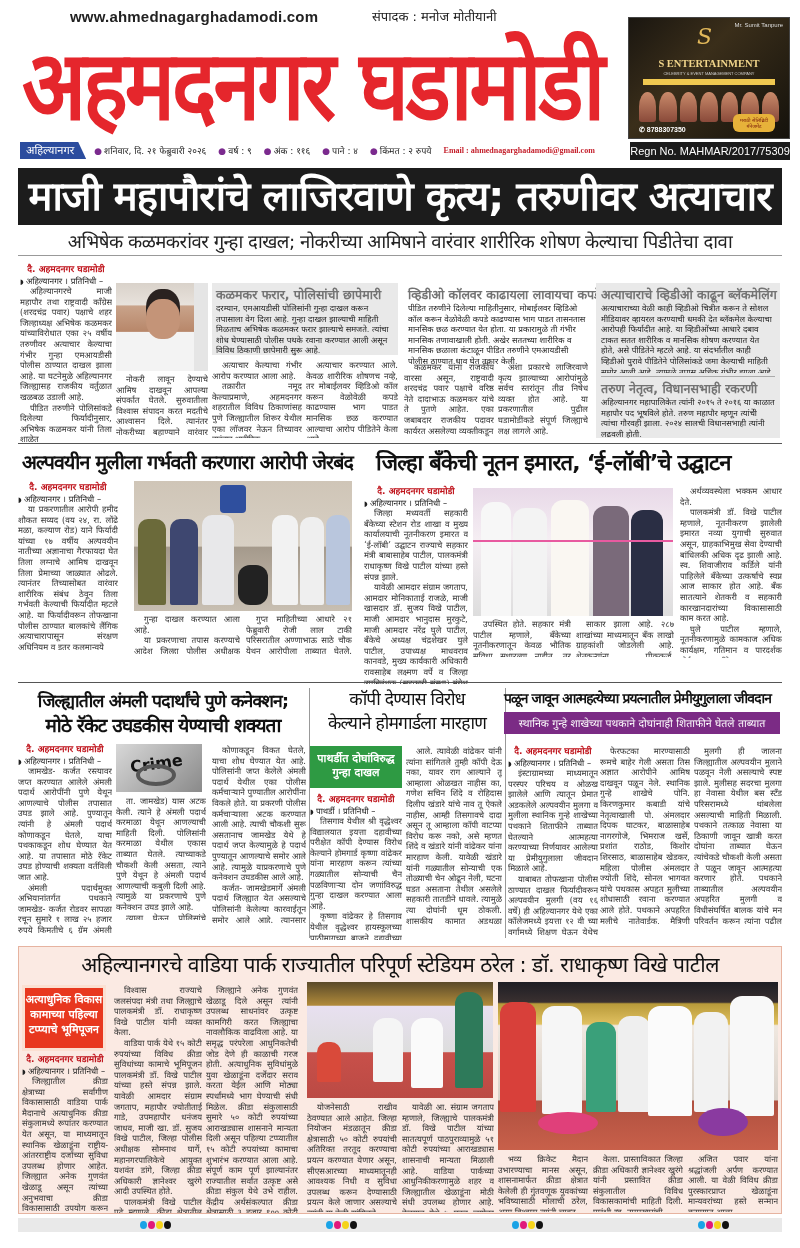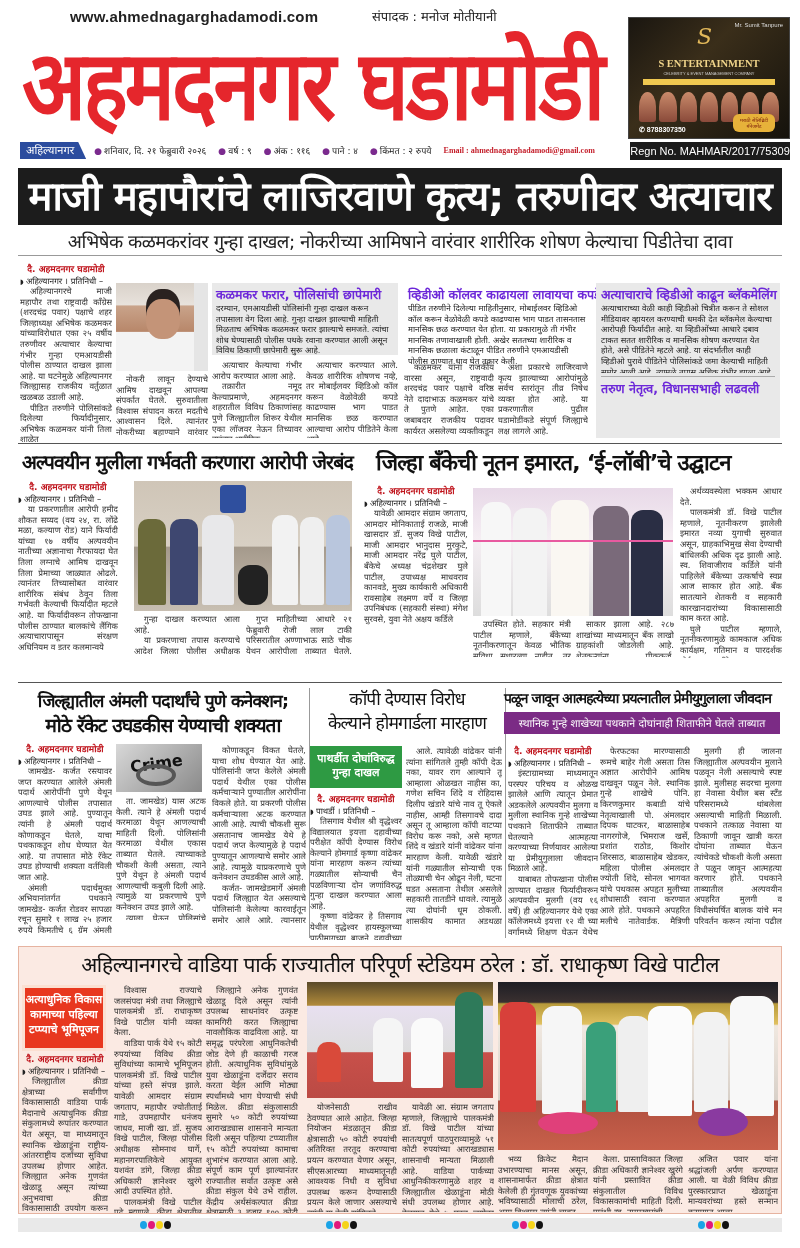--- a/index.html
+++ b/index.html
@@ -26,21 +26,21 @@
   .infobar .email { color: #c41e2a; font-size: 8px; font-family: "Liberation Serif", serif; font-weight: bold; }
   .banner { left: 18px; top: 168px; width: 764px; height: 57px; background: #1c1c1c; color: #fff; font-family: "DejaVu Sans", sans-serif; font-weight: bold; font-size: 40px; line-height: 57px; text-align: center; white-space: nowrap; letter-spacing: -1px; }
   .subhead { left: 18px; top: 228px; width: 764px; height: 28px; font-family: "DejaVu Sans", sans-serif; font-size: 18.5px; line-height: 28px; text-align: center; white-space: nowrap; letter-spacing: -0.5px; border-bottom: 1px solid #999; }
   .col { font-size: 8.3px; line-height: 10.6px; text-align: justify; color: #333; overflow: hidden; }
   .col p { text-indent: 10px; }
   .byline { color: #c0151d; font-family: "DejaVu Sans", sans-serif; font-size: 9px; font-weight: bold; text-align: center; }
   .place { font-size: 8.3px; font-family: "DejaVu Sans", sans-serif; }
   .place::before { content: "◗ "; font-size: 7px; }
   .photo { background: #888; overflow: hidden; }
   .hr { height: 1px; background: #888; }
-  .boxhead { color: #6d28d9; font-family: "DejaVu Sans", sans-serif; font-size: 12.5px; font-weight: bold; white-space: nowrap; }
+  .boxhead { color: #737373; font-family: "DejaVu Sans", sans-serif; font-size: 12.5px; font-weight: bold; white-space: nowrap; }
   .boxtxt { font-size: 8.2px; line-height: 10.6px; color: #222; text-align: left; }
   .h2 { font-family: "DejaVu Sans", sans-serif; font-weight: bold; color: #111; white-space: nowrap; letter-spacing: -0.8px; }
   .light { font-weight: normal; }
   .purple { background: #7b2b85; color: #fff; font-family: "DejaVu Sans", sans-serif; font-size: 14px; text-align: center; white-space: nowrap; }
   .green { background: #2e9a43; color: #fff; font-family: "DejaVu Sans", sans-serif; font-weight: bold; font-size: 14px; text-align: center; line-height: 20px; }
   .redbox { background: #e8381f; color: #fff; font-family: "DejaVu Sans", sans-serif; font-weight: bold; font-size: 13.5px; text-align: center; line-height: 22px; border: 3px solid #fbe0d2; }
   .pinkbg { left: 18px; top: 946px; width: 764px; height: 268px; background: #fbeae3; border: 1px solid #e6b3a0; }
   .footbar { left: 18px; top: 1218px; width: 764px; height: 14px; background: #e9e9e9; }
   .reg { position: absolute; top: 3px; display: flex; gap: 1px; }
   .reg span { width: 7px; height: 8px; border-radius: 50%; display: inline-block; }
@@ -122,21 +122,22 @@
     <p>कळमकर यांना राजकीय वारसा असून, राष्ट्रवादी शरदचंद्र पवार पक्षाचे वरिष्ठ नेते दादाभाऊ कळमकर यांचे ते पुतणे आहेत. एका जबाबदार राजकीय पदावर कार्यरत असलेल्या व्यक्तीकडून</p>
   </div>
 <div class="abs col" style="left:498px;top:362px;width:90px;height:76px;">
     <p>अशा प्रकारचे लाजिरवाणे कृत्य झाल्याच्या आरोपांमुळे सर्वच स्तरांतून तीव्र निषेध व्यक्त होत आहे. या प्रकरणातील पुढील घडामोडींकडे संपूर्ण जिल्ह्याचे लक्ष लागले आहे.</p>
   </div>
 
 <div class="abs" style="left:596px;top:283px;width:184px;height:155px;background:#e9e9e9;padding:3px 5px;">
   <div class="boxhead">अत्याचाराचे व्हिडीओ काढून ब्लॅकमेलिंग</div>
   <div class="boxtxt" style="height:70px;overflow:hidden;">अत्याचाराच्या वेळी काही व्हिडीओ चित्रीत करून ते सोशल मीडियावर व्हायरल करण्याची धमकी देत ब्लॅकमेल केल्याचा आरोपही फिर्यादीत आहे. या व्हिडीओंच्या आधारे दबाव टाकत सतत शारीरिक व मानसिक शोषण करण्यात येत होते, असे पीडितेने म्हटले आहे. या संदर्भातील काही व्हिडीओ पुरावे पीडितेने पोलिसांकडे जमा केल्याची माहिती समोर आली आहे. त्यामुळे तपास अधिक गंभीर झाला आहे.</div>
   <div class="hr" style="margin:3px 0;background:#aaa;"></div>
-  <div class="boxhead">तरुण नेतृत्व, विधानसभाही लढवली</div>
+  <div class="boxhead">तरुण नेतृत्व, विधानसभाही रकरणी</div>
+  <div class="boxtxt">अहिल्यानगर महापालिकेत त्यांनी २०१५ ते २०१६ या काळात महापौर पद भूषविले होते. तरुण महापौर म्हणून त्यांचेी त्यांचा गौरवही झाला. २०२४ सालची विधानसभाही त्यांनी लढवली होती.</div>
 </div>
 
 <div class="abs hr" style="left:18px;top:443px;width:764px;background:#555;"></div>
 
 <div class="abs h2" style="left:22px;top:448px;width:336px;font-size:19.5px;">अल्पवयीन मुलीला गर्भवती करणारा आरोपी जेरबंद</div>
 <div class="abs" style="left:18px;top:480px;width:100px;">
   <div class="byline">दै. अहमदनगर घडामोडी</div>
   <div class="place">अहिल्यानगर । प्रतिनिधी –</div>
   <div class="col" style="height:146px;">
       <p>या प्रकरणातील आरोपी हमीद शौकत सय्यद (वय २४, रा. लोंढे मळा, कल्याण रोड) याने फिर्यादी यांच्या १७ वर्षीय अल्पवयीन नातीच्या अज्ञानाचा गैरफायदा घेत तिला लग्नाचे आमिष दाखवून तिला प्रेमाच्या जाळ्यात ओढले. त्यानंतर तिच्यासोबत वारंवार शारीरिक संबंध ठेवून तिला गर्भवती केल्याची फिर्यादीत म्हटले आहे. या फिर्यादीवरून तोफखाना पोलीस ठाण्यात बालकांचे लैंगिक अत्याचारापासून संरक्षण अधिनियम व इतर कलमान्वये</p>
@@ -158,20 +159,21 @@
   </div>
 <div class="abs col" style="left:246px;top:614px;width:106px;height:40px;">
     <p>गुप्त माहितीच्या आधारे २१ फेब्रुवारी रोजी लाल टाकी परिसरातील अण्णाभाऊ साठे चौक येथून आरोपीला ताब्यात घेतले. आरोपीस पुढील तपासासाठी तोफखाना पोलीस ठाण्यात हजर करण्यात आले असून पुढील तपास सुरू आहे.</p>
   </div>
 
 <div class="abs h2" style="left:376px;top:446px;width:416px;font-size:22px;">जिल्हा बँकेची नूतन इमारत, ‘ई-लॉबी’चे उद्घाटन</div>
 <div class="abs" style="left:364px;top:484px;width:104px;">
   <div class="byline">दै. अहमदनगर घडामोडी</div>
   <div class="place">अहिल्यानगर । प्रतिनिधी –</div>
   <div class="col" style="height:176px;">
+      <p>जिल्हा मध्यवर्ती सहकारी बँकेच्या स्टेशन रोड शाखा व मुख्य कार्यालयाची नूतनीकरण इमारत व ‘ई-लॉबी’ उद्घाटन राज्याचे सहकार मंत्री बाबासाहेब पाटील, पालकमंत्री राधाकृष्ण विखे पाटील यांच्या हस्ते संपन्न झाले.</p>
       <p>यावेळी आमदार संग्राम जगताप, आमदार मोनिकाताई राजळे, माजी खासदार डॉ. सुजय विखे पाटील, माजी आमदार भानुदास मुरकुटे, माजी आमदार नरेंद्र घुले पाटील, बँकेचे अध्यक्ष चंद्रशेखर घुले पाटील, उपाध्यक्ष माधवराव कानवडे, मुख्य कार्यकारी अधिकारी रावसाहेब लक्ष्मण वर्पे व जिल्हा उपनिबंधक (सहकारी संस्था) मंगेश सुरवसे, युवा नेते अक्षय कर्डिले</p>
     </div>
 </div>
 <div class="abs photo" style="left:473px;top:488px;width:200px;height:128px;background:linear-gradient(#e8d9e8 0,#f5eef3 40%,#ddd 100%);">
   <div style="position:absolute;left:8px;top:14px;width:30px;height:114px;background:#f7f7f7;border-radius:12px 12px 0 0;"></div>
   <div style="position:absolute;left:40px;top:20px;width:34px;height:108px;background:#f3f3f3;border-radius:12px 12px 0 0;"></div>
   <div style="position:absolute;left:78px;top:12px;width:38px;height:116px;background:#faf7f2;border-radius:12px 12px 0 0;"></div>
   <div style="position:absolute;left:120px;top:18px;width:36px;height:110px;background:#7a6a7a;border-radius:12px 12px 0 0;"></div>
   <div style="position:absolute;left:158px;top:22px;width:32px;height:106px;background:#2a2e44;border-radius:12px 12px 0 0;"></div>
   <div style="position:absolute;left:0;right:0;top:52px;height:2px;background:#e85aa0;"></div>

